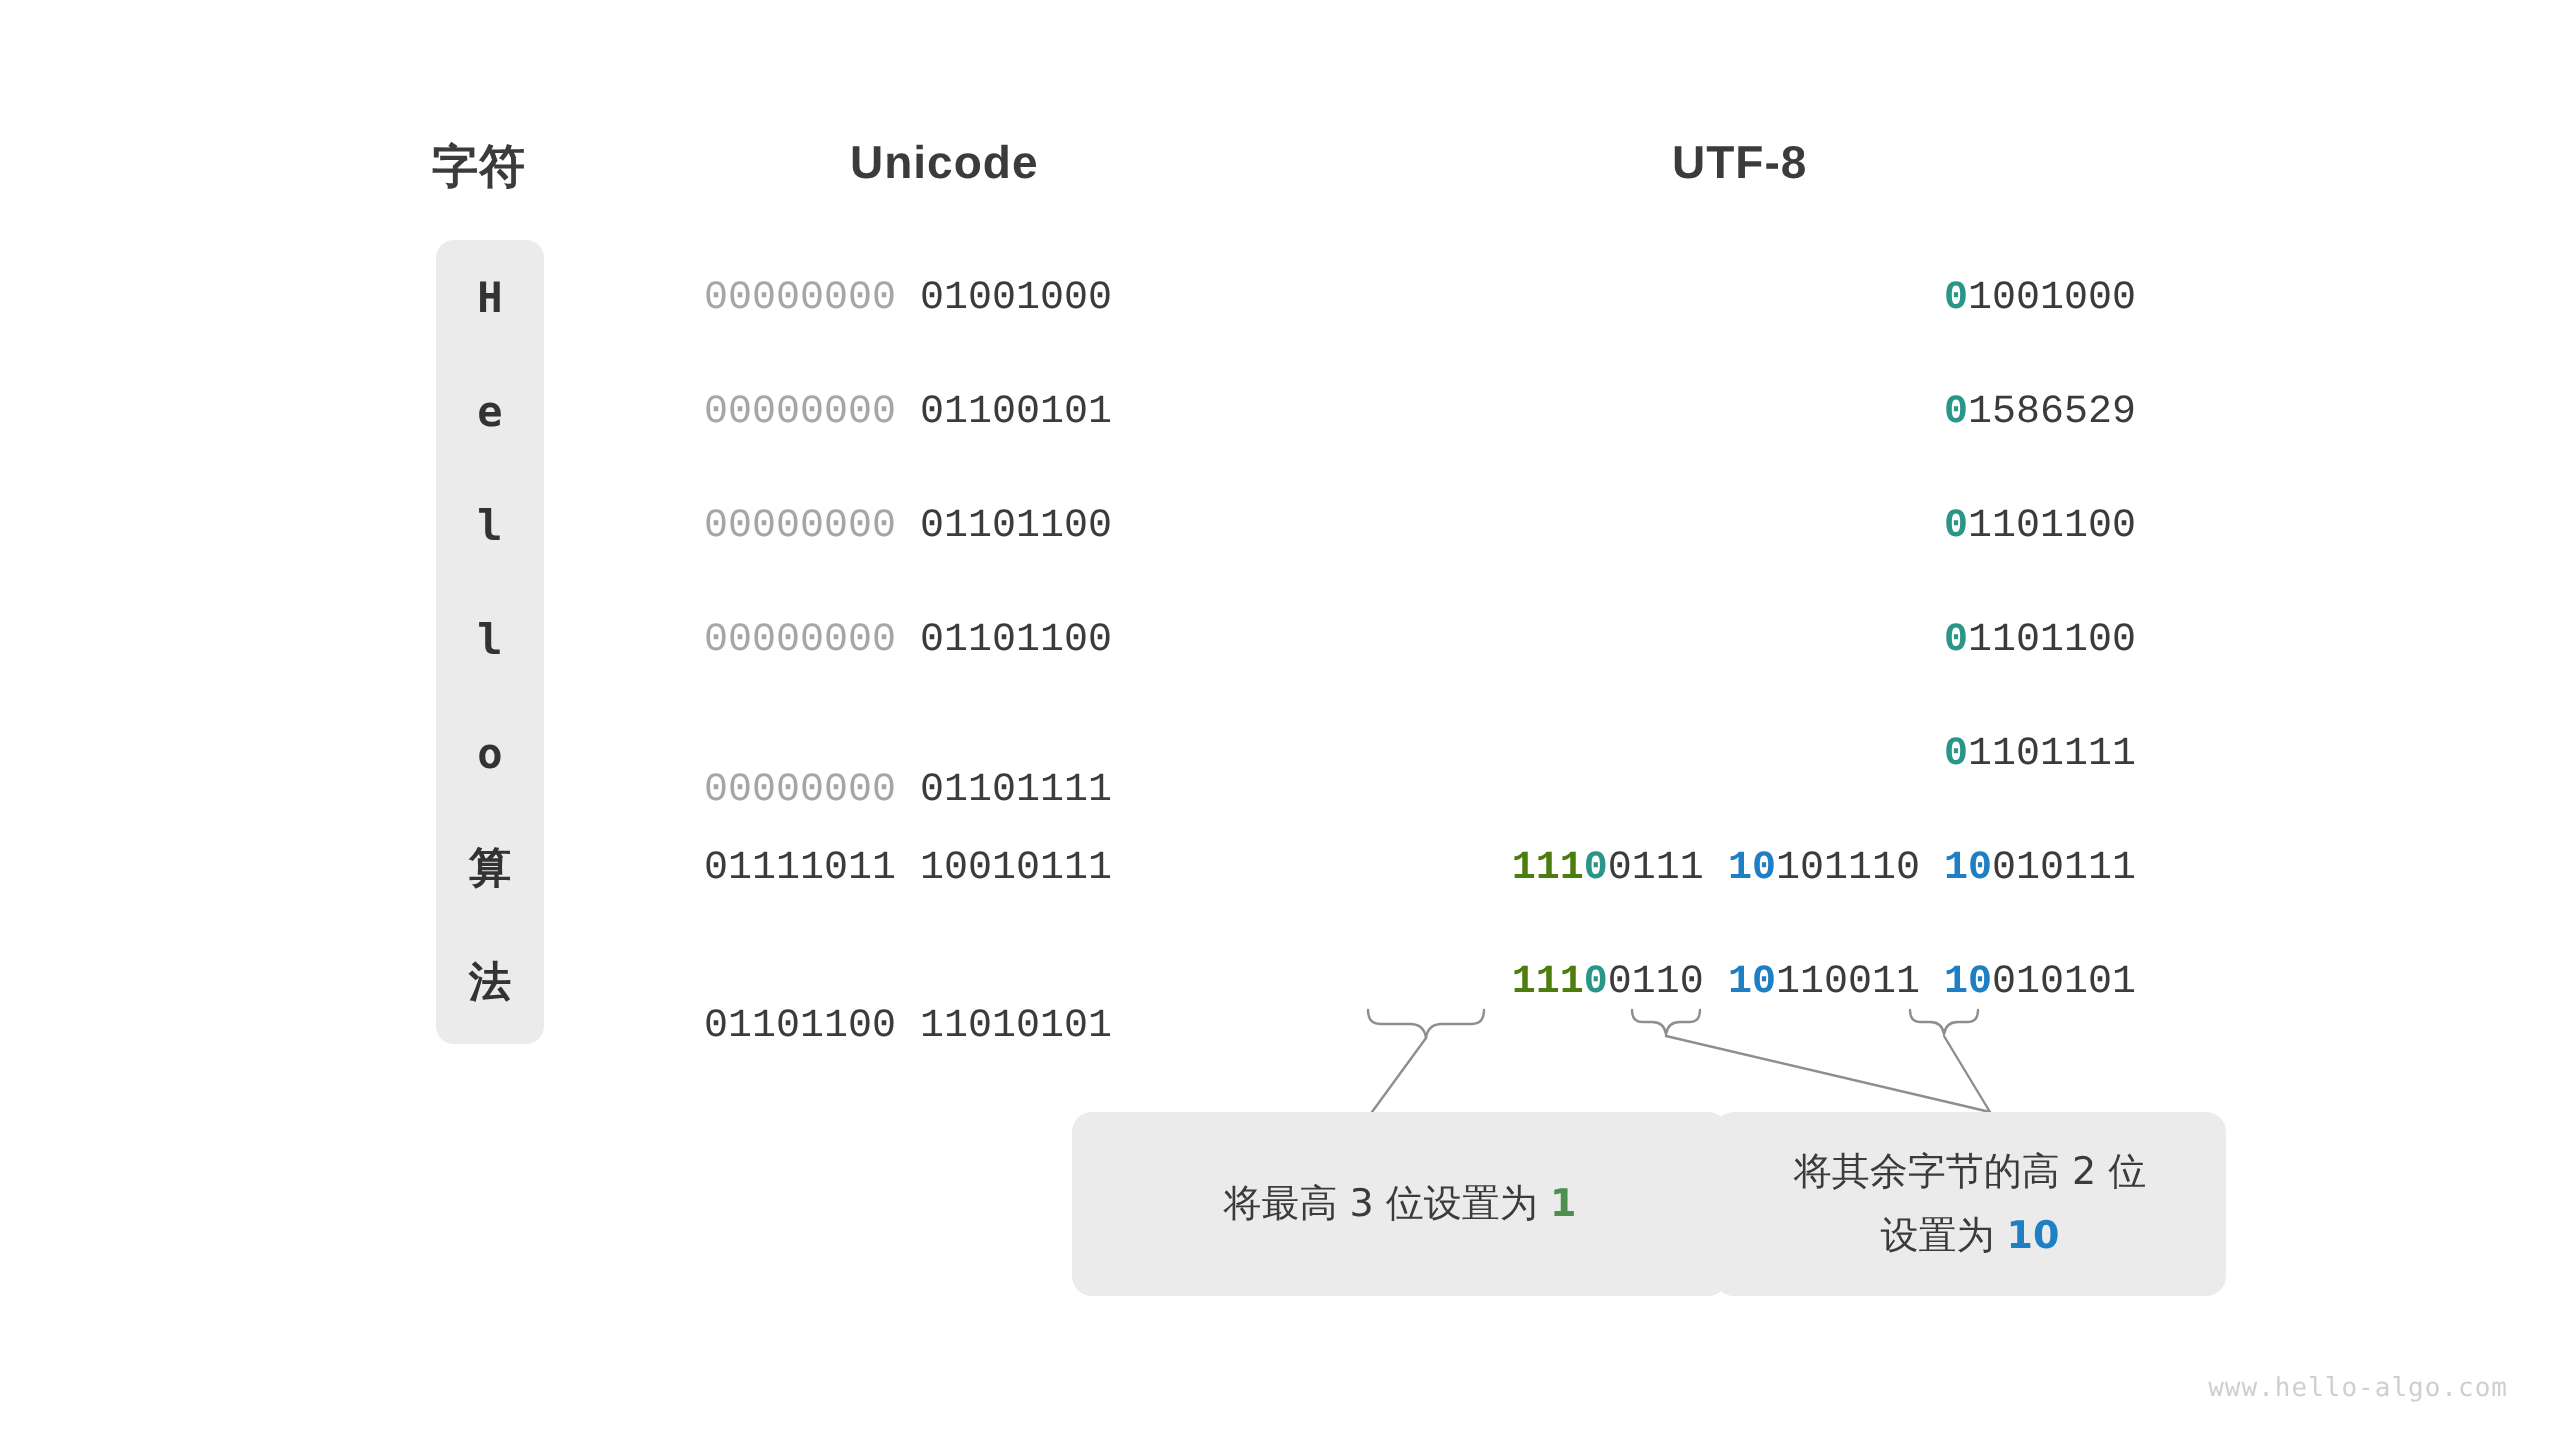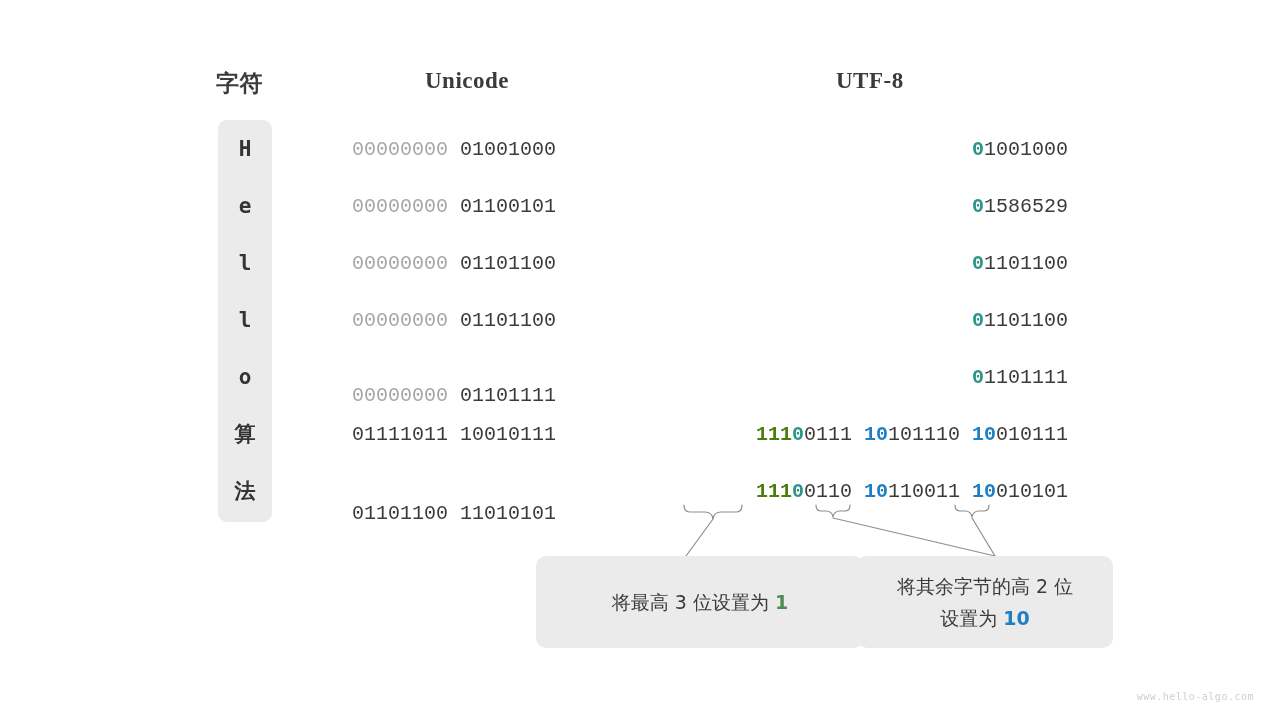--- a/index.html
+++ b/index.html
@@ -15,21 +15,21 @@
   }
   #stage {
     position: relative;
     width: 1280px;
     height: 720px;
   }
 
   
   .col-header {
     position: absolute;
-    font-family: Liberation Serif, serif;
+    font-family: Liberation Sans, sans-serif;
     font-weight: bold;
     font-size: 23px;
     color: #3b3b3b;
     letter-spacing: 0.5px;
     white-space: nowrap;
   }
   .col-header.cjk {
     font-family: "DejaVu Sans", sans-serif;
   }
   #hdr-char  { left: 216px; top: 68px; }
@@ -109,21 +109,21 @@
 
   #callout-left  { left: 536px; top: 556px; width: 328px; height: 92px; }
   #callout-right { left: 857px; top: 556px; width: 256px; height: 92px; }
 
   
   #watermark {
     position: absolute;
     right: 26px;
     bottom: 18px;
     font-family: "DejaVu Sans Mono", monospace;
-    font-size: 10px;
+    font-size: 13px;
     color: #cfcfcf;
     letter-spacing: 0.5px;
   }
 </style>
 </head>
 <body>
 
 <div id="stage">
 
   <div class="col-header cjk" id="hdr-char">字符</div>

